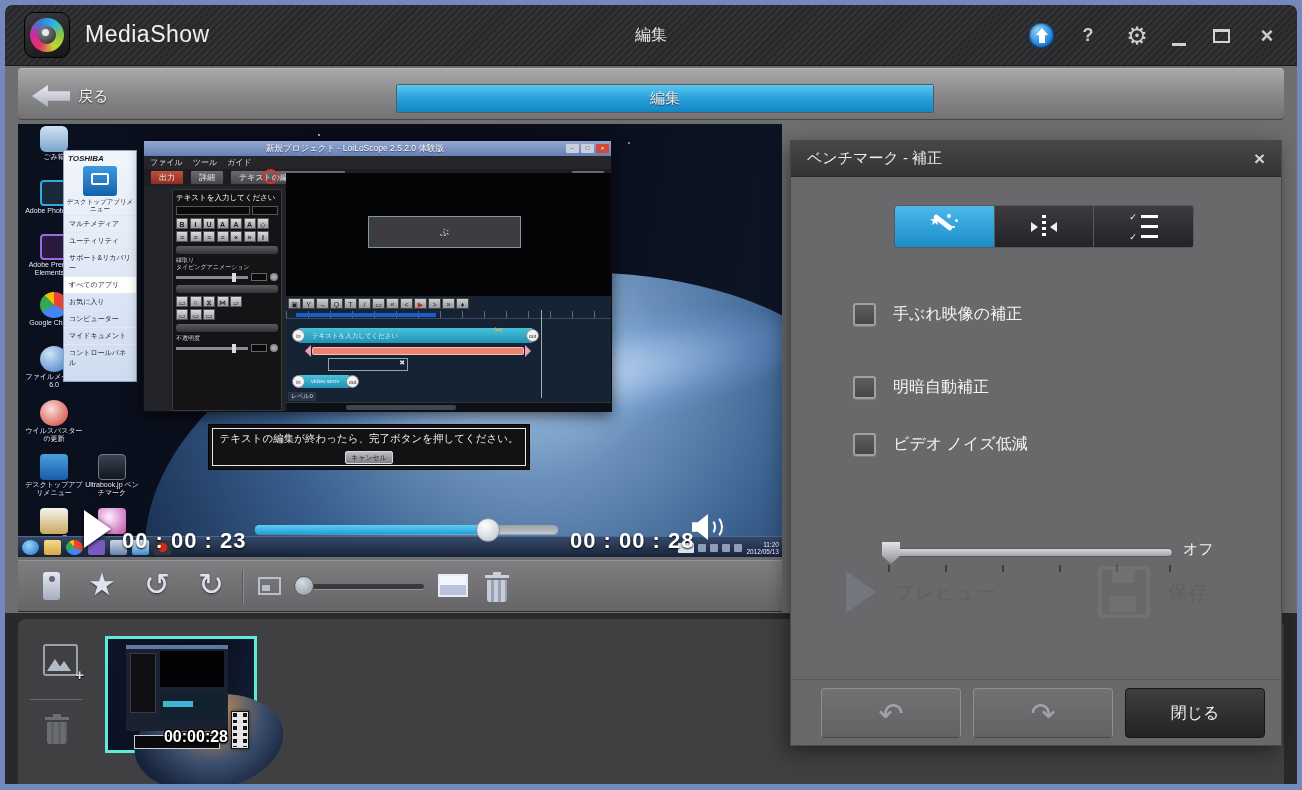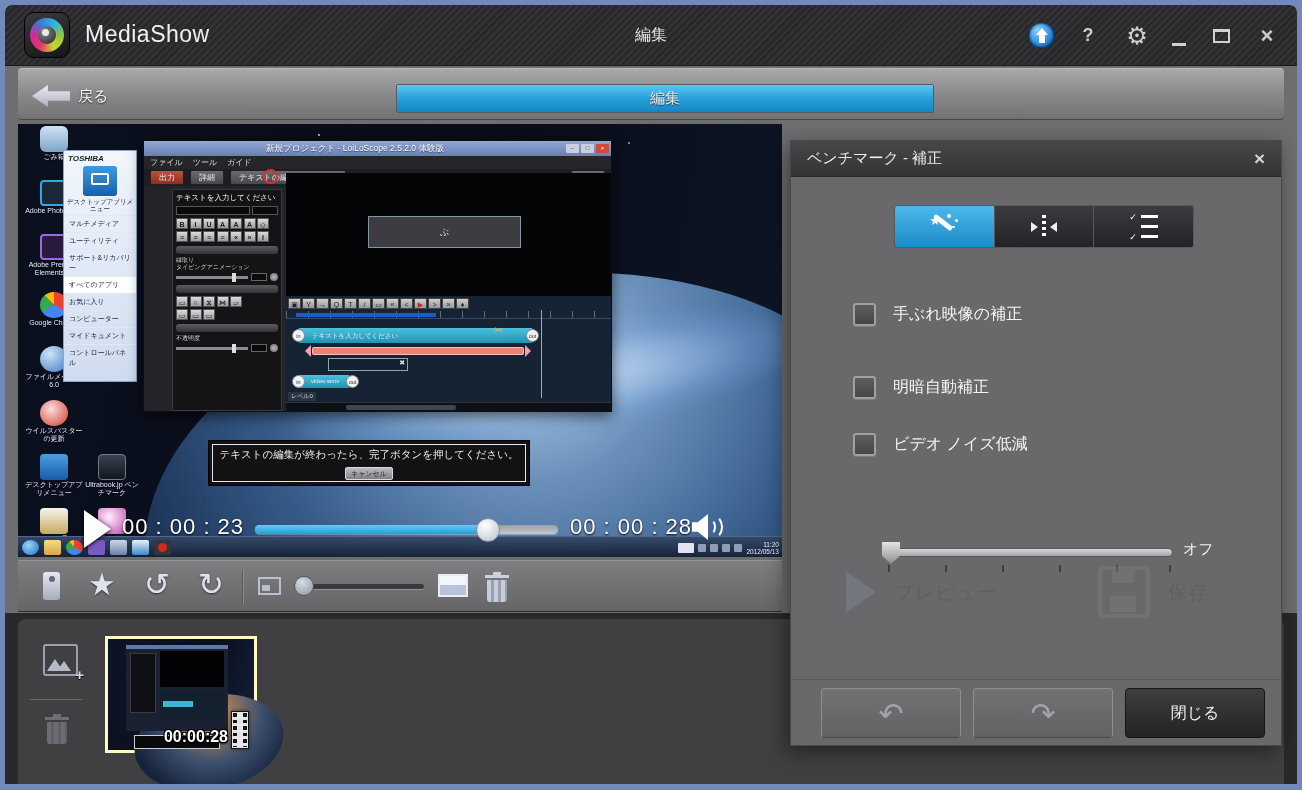--- a/index.html
+++ b/index.html
@@ -118,40 +118,40 @@
   .trk2 u { position:absolute; top:-3px; width:0; height:0; border:6px solid transparent; }
   .gbox { position:absolute; left:42px; top:62px; width:80px; height:13px; border:1px solid #8aa; background:rgba(20,30,45,.5);
      color:#dde; font-size:7px; text-align:right; padding-right:2px; }
   .trk3 { position:absolute; left:12px; top:79px; width:52px; height:13px; border-radius:2px;
      background:linear-gradient(#49c2dc,#1f93b4); color:#eef; font-size:6px; line-height:13px; padding-left:13px; }
   .phead { position:absolute; left:255px; top:14px; width:1px; height:88px; background:#9ab; }
   #lltl .sb { position:absolute; left:0; bottom:0; width:100%; height:9px; background:#0d1016; border-top:1px solid #333; }
   #lltl .sb i { position:absolute; left:60px; top:2px; width:110px; height:5px; background:#3e4450; border-radius:2px; }
   #lltl .lvl { position:absolute; left:2px; bottom:10px; font-size:6px; color:#cdd; background:#2a3445; padding:0 3px; }
   
-  #msgbox { position:absolute; left:190px; top:300px; width:322px; height:46px; background:#121214; border:1px solid #040405;margin-top:16px; }
+  #msgbox { position:absolute; left:190px; top:300px; width:322px; height:46px; background:#121214; border:1px solid #040405; }
   #msgbox .inner { position:absolute; left:3px; top:3px; right:3px; bottom:3px; border:1px solid #e8e8ea; }
   #msgbox .mt { position:absolute; left:0; right:0; top:7px; text-align:center; font-size:10.5px; color:#f0f0f2; }
   #msgbox .mb { position:absolute; left:50%; transform:translateX(-50%); bottom:5px; width:48px; height:13px;
      background:linear-gradient(#bcbcc0,#828286); border:1px solid #d8d8da; border-radius:2px;
      font-size:7px; line-height:12px; text-align:center; color:#223; }
   
   #vtask { position:absolute; left:0; bottom:0; width:100%; height:21px;
     background:linear-gradient(rgba(52,72,104,.94),rgba(22,32,54,.96)); border-top:1px solid rgba(130,160,210,.55);
     display:flex; align-items:center; padding:0 4px; gap:5px; }
   #vtask .ti { width:17px; height:15px; border-radius:2px; }
   #vtray { position:absolute; right:3px; bottom:2px; display:flex; align-items:center; gap:4px; }
   #vtray .kb { width:16px; height:10px; background:#dfe4ee; border-radius:1px; }
   #vtray .sm { width:8px; height:8px; background:#aab8cc; border-radius:1px; opacity:.8; }
   #vclock { font-size:6.5px; line-height:7px; color:#eef; text-align:right; }
   
   #play { position:absolute; left:66px; top:386px; width:0; height:0; cursor:pointer;
     border-left:27px solid #fff; border-top:19px solid transparent; border-bottom:19px solid transparent;
     filter:drop-shadow(0 1px 2px #000); }
-  .ptime { position:absolute; top:390px; font-size:22px; font-weight:normal; color:#fff; text-shadow:0 1px 2px #000; letter-spacing:1px; }
+  .ptime { position:absolute; top:404px; font-size:22px; font-weight:bold; color:#fff; text-shadow:0 1px 2px #000; letter-spacing:1px; }
   #ptrack { position:absolute; left:237px; top:401px; width:303px; height:9px; border-radius:5px;
     background:linear-gradient(#9aa0a8,#c4c8ce); box-shadow:0 1px 1px rgba(255,255,255,.3); cursor:pointer; }
   #pfill { position:absolute; left:0; top:0; height:100%; border-radius:5px 0 0 5px;
     background:linear-gradient(#62ccf4,#1da0de); }
   #phandle { position:absolute; top:50%; width:24px; height:24px; border-radius:50%;
     background:radial-gradient(circle at 38% 30%,#fff,#cfd4da 70%,#aab0b8); border:1px solid #889;
     transform:translate(-50%,-50%); cursor:pointer; }
   #spk { position:absolute; left:674px; top:388px; width:34px; height:30px; cursor:pointer; }
   #spk .b { position:absolute; left:0; top:2px; width:16px; height:26px; background:#fff;
     clip-path:polygon(0 32%,36% 32%,100% 0,100% 100%,36% 68%,0 68%); }
@@ -183,21 +183,21 @@
   
   #trayouter { position:absolute; left:0; top:608px; width:100%; height:171px; background:#29292c; }
   #tray { position:absolute; left:13px; top:6px; width:1266px; height:165px; background:#404043; border-radius:8px 8px 0 0; }
   #addmedia { position:absolute; left:25px; top:25px; width:35px; height:32px; cursor:pointer; }
   #addmedia .fr { position:absolute; inset:0; border:2px solid #9aa0ac; border-radius:3px; }
   #addmedia .m1 { position:absolute; left:4px; bottom:5px; width:0; height:0; border:8px solid transparent; border-bottom:12px solid #b4bac6; border-top:none; }
   #addmedia .m2 { position:absolute; left:14px; bottom:5px; width:0; height:0; border:7px solid transparent; border-bottom:10px solid #b4bac6; border-top:none; }
   #addmedia .pl { position:absolute; right:-6px; bottom:-7px; font-size:15px; font-weight:bold; color:#d6dae4; text-shadow:0 1px 1px #000; }
   #traydiv { position:absolute; left:12px; top:80px; width:52px; height:1px; background:#6a6a6e; }
   #traytrash { left:27px; top:95px; opacity:.32; }
-  #thumb { position:absolute; left:87px; top:17px; width:152px; height:117px; border:3px solid #fef9c3; background:#1d4ed8; cursor:pointer; }
+  #thumb { position:absolute; left:87px; top:17px; width:152px; height:117px; border:3px solid #5eead4; background:#1d4ed8; cursor:pointer; }
   #thumb .sky { position:absolute; inset:0; background:linear-gradient(105deg,#0d1426,#0a0e1c 60%,#13203a); }
   #thumb .erth { position:absolute; right:-30px; bottom:-40px; width:150px; height:95px; border-radius:50%;
      background:radial-gradient(circle at 55% 20%,#e8c49a 0%,#9a7a5e 18%,#3c4f6e 45%,#16233c 75%); transform:rotate(-10deg); }
   #thumb .win { position:absolute; left:18px; top:6px; width:102px; height:86px; background:#1a2232; border-top:4px solid #5e78aa; }
   #thumb .pal { position:absolute; left:22px; top:14px; width:26px; height:60px; background:#101014; border:1px solid #3a3a40; }
   #thumb .prv { position:absolute; left:52px; top:12px; width:64px; height:36px; background:#030305; }
   #thumb .tl  { position:absolute; left:52px; top:52px; width:64px; height:28px; background:#13202e; }
   #thumb .cy  { position:absolute; left:55px; top:62px; width:30px; height:6px; background:#3cb6d4; }
   #thumb .ms  { position:absolute; left:26px; top:96px; width:86px; height:14px; background:#0a0a0c; border:1px solid #cfcfd2; }
   #thumb .film { position:absolute; right:5px; top:72px; width:18px; height:38px; background:#e6e6e8; border:1px solid #111;

